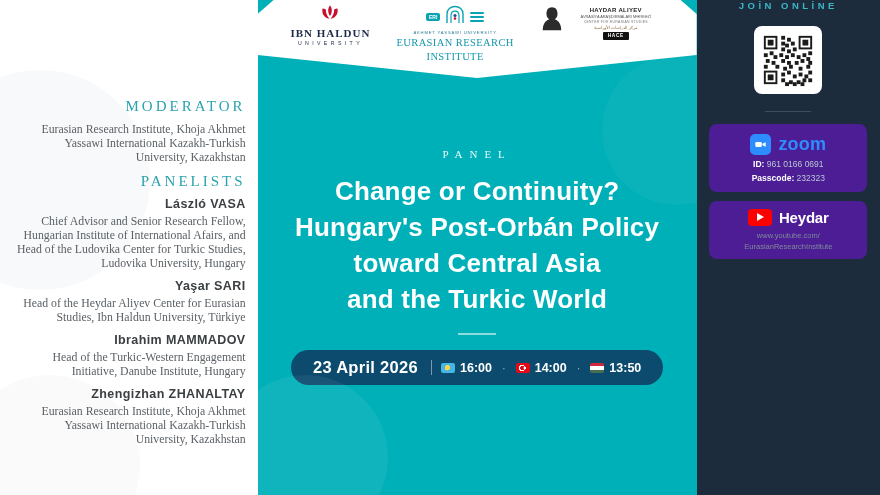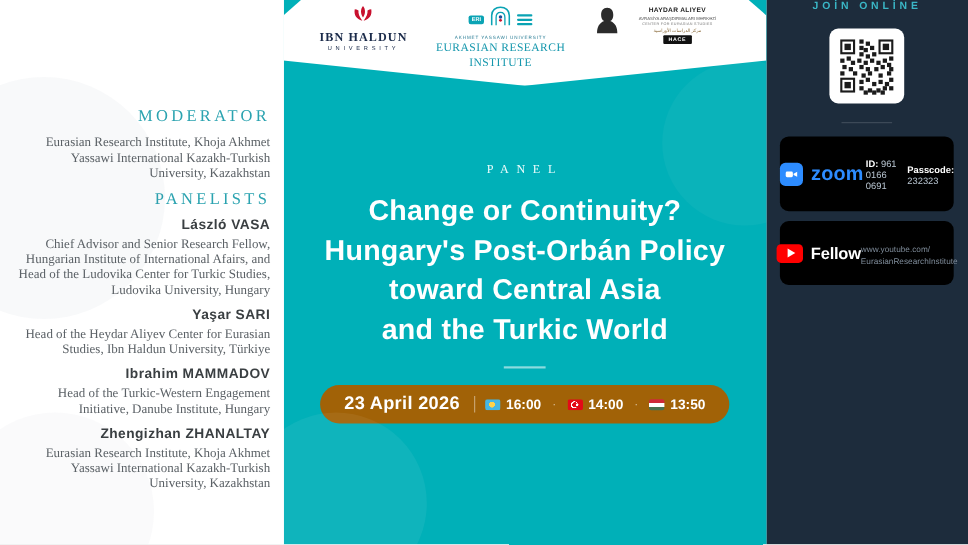--- a/index.html
+++ b/index.html
@@ -38,54 +38,54 @@
   .hace-col{display:flex;flex-direction:column;align-items:center;width:96px;}
   .hace-l1{font-size:6px;font-weight:700;color:#222;letter-spacing:.3px;}
   .hace-l2{font-size:3.9px;color:#555;margin-top:1px;}
   .hace-l3{font-size:3.4px;color:#777;margin-top:1px;letter-spacing:.3px;}
   .hace-l4{font-size:4.2px;color:#8a6a3a;margin-top:1px;}
   .hace-badge{background:#111;color:#fff;font-size:4.8px;font-weight:700;letter-spacing:.6px;padding:1.5px 5px;border-radius:1px;margin-top:2px;}
   .kicker{margin-top:148px;font-family:"Liberation Serif",serif;font-size:11px;letter-spacing:7px;color:#eafcfc;}
   .title{margin:13px 0 0 0;text-align:center;color:#fff;font-size:26px;line-height:36px;font-weight:700;letter-spacing:.2px;}
   .title span{display:block;}
   .dash{width:38px;height:2px;background:rgba(255,255,255,.55);margin:16px auto 15px;}
-  .date-pill{display:inline-flex;align-items:center;gap:9px;background:#a16207;border-radius:18px;
+  .date-pill{display:inline-flex;align-items:center;gap:9px;background:#0c4a6e;border-radius:18px;
        padding:8px 22px;color:#fff;}
   .date-txt{font-size:16.5px;font-weight:700;letter-spacing:.3px;margin-right:4px;}
   .vbar{width:1px;height:15px;background:rgba(255,255,255,.45);}
   .time-group{display:inline-flex;align-items:center;gap:5px;font-size:12.5px;font-weight:700;}
   .dot{color:rgba(255,255,255,.55);font-size:11px;margin:0 1px;}
   .flag{width:14px;height:10px;border-radius:2px;display:inline-block;}
   .flag-kz{background:radial-gradient(circle at 45% 48%, #ffd24a 0 2.6px, rgba(0,0,0,0) 2.8px),#45b7e4;}
   .flag-tr{background:
       radial-gradient(circle at 62% 50%, #fff 0 1px, rgba(0,0,0,0) 1.4px),
       radial-gradient(circle at 47% 50%, #e30a17 0 2.2px, rgba(0,0,0,0) 2.5px),
       radial-gradient(circle at 43% 50%, #fff 0 3px, rgba(0,0,0,0) 3.3px),
       #e30a17;}
   .flag-hu{background:linear-gradient(#ce2939 0 33%,#fff 33% 66%,#477050 66%);}
   
   .right{position:relative;width:190px;height:100%;background:#1d2c3c;display:flex;flex-direction:column;
          align-items:center;box-sizing:border-box;z-index:2;}
   .join-heading{font-size:9.5px;font-weight:700;letter-spacing:3.5px;color:#3ab6c6;}
   .qr-card{margin-top:15px;width:68px;height:68px;background:#fff;border-radius:8px;padding:6px;box-sizing:border-box;}
   .qr-card svg{width:100%;height:100%;}
   .rdivider{width:46px;height:1px;background:rgba(255,255,255,.16);margin-top:17px;}
-  .card{width:158px;background:#000000;border-radius:8px;display:flex;flex-direction:row;
+  .card{width:158px;background:#4c1d95;border-radius:8px;display:flex;flex-direction:column;
         align-items:center;justify-content:center;}
   .zoom-card{margin-top:12px;height:68px;gap:2px;}
   .yt-card{margin-top:9px;height:58px;}
   .brand-row{display:flex;align-items:center;gap:7px;}
   .zoom-ic{width:21px;height:21px;background:#2d8cff;border-radius:5px;display:flex;align-items:center;justify-content:center;}
   .zoom-word{font-size:18px;font-weight:700;color:#2d8cff;letter-spacing:.2px;}
   .meta{font-size:8.5px;color:#b9c6d2;margin-top:2px;}
   .meta .lbl{color:#fff;font-weight:700;}
   .yt-ic{width:24px;height:17px;background:#f00;border-radius:4px;display:flex;align-items:center;justify-content:center;}
   .yt-ic i{display:block;width:0;height:0;border-left:7px solid #fff;border-top:4.5px solid rgba(0,0,0,0);border-bottom:4.5px solid rgba(0,0,0,0);margin-left:2px;}
   .yt-word{font-size:15px;font-weight:700;color:#fff;letter-spacing:-.2px;}
-  .yt-url{font-size:7.5px;line-height:11px;color:#7e8b99;margin-top:4px;}
+  .yt-url{font-size:7.5px;line-height:11px;color:#7e8b99;text-align:center;margin-top:4px;}
 </style>
 </head>
 <body>
 
 <div class="poster">
 
   <aside class="left">
     <span class="deco c1"></span>
     <span class="deco c2"></span>
 
@@ -289,21 +289,21 @@
         <span class="lbl">Passcode:</span>
         <span>232323</span>
       </div>
     </div>
 
     <div class="card yt-card">
       <div class="brand-row">
         <span class="yt-ic">
             <i></i>
           </span>
-        <span class="yt-word">Fellow</span>
+        <span class="yt-word">Heydar</span>
       </div>
       <div class="yt-url">
         <span style="display:block">www.youtube.com/</span>
         <span style="display:block">EurasianResearchInstitute</span>
       </div>
     </div>
   </aside>
 </div>
 
 </body></html>

